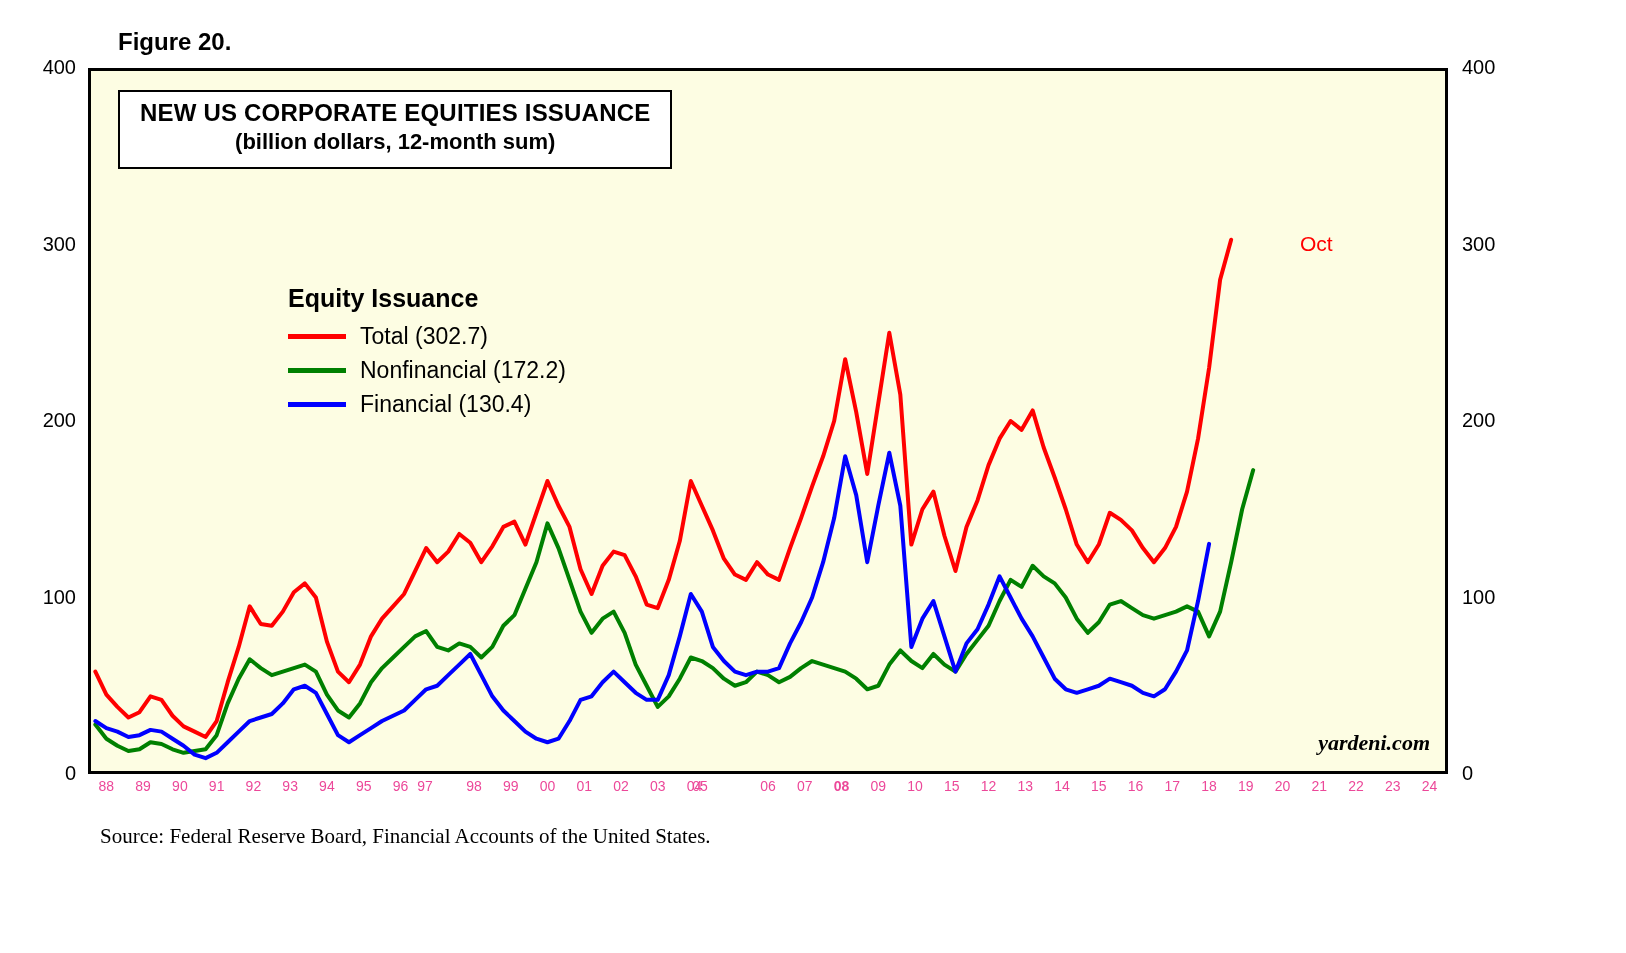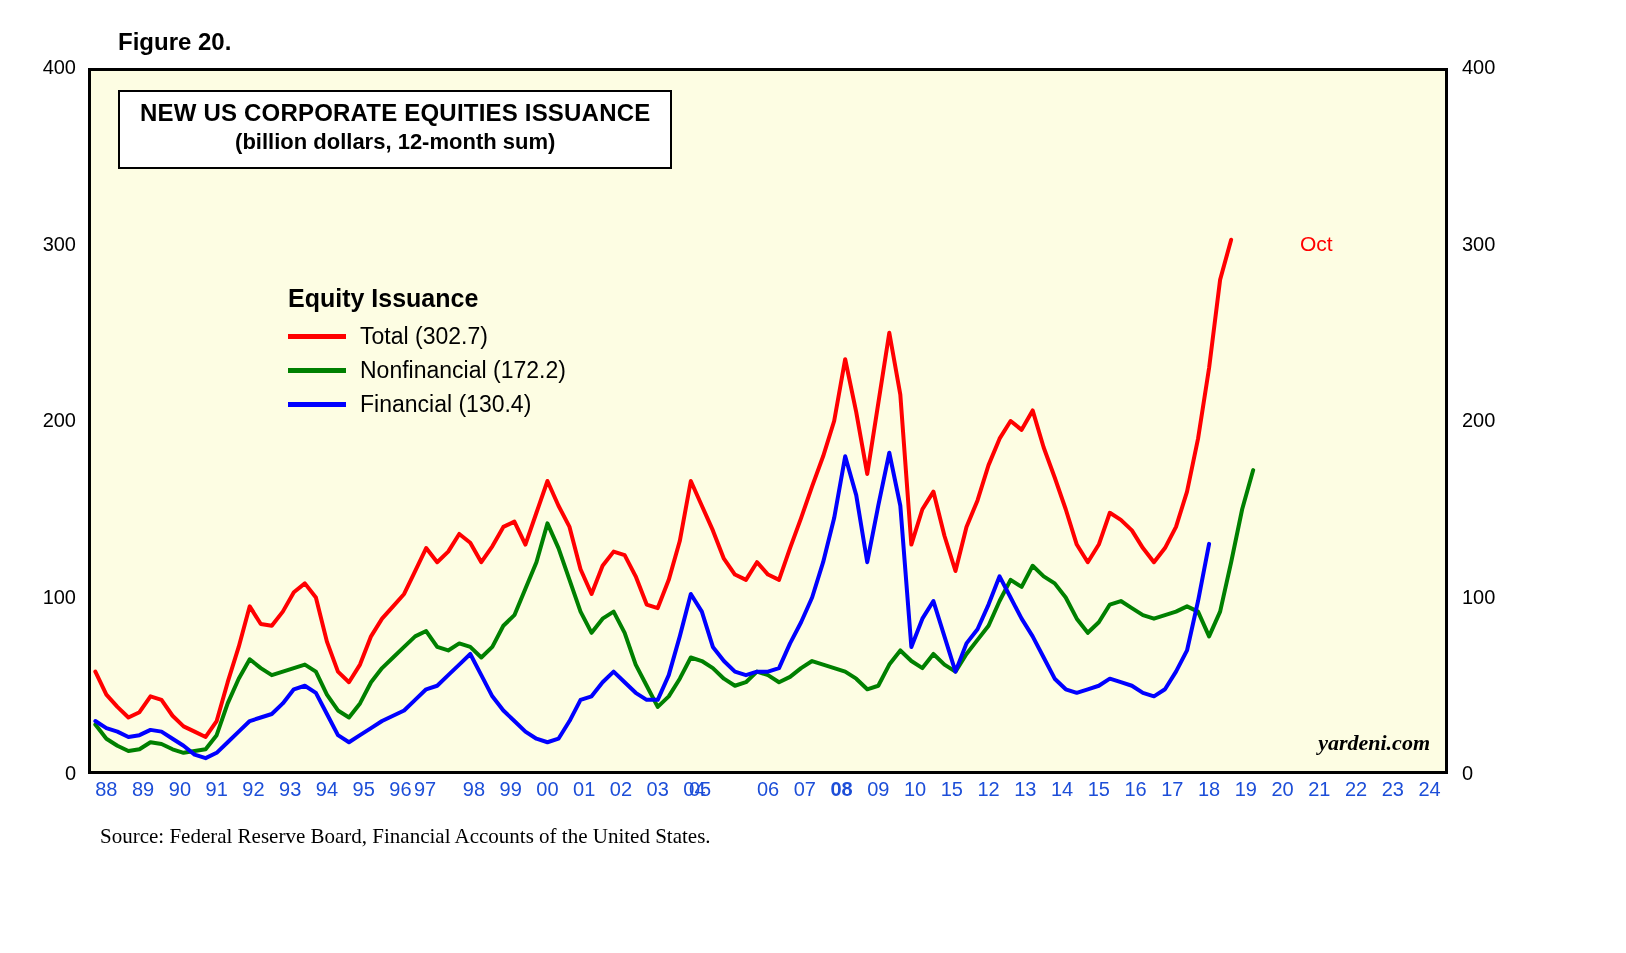--- a/index.html
+++ b/index.html
@@ -18,21 +18,21 @@
   .legend-label{font-size:23px;color:#000;}
   .oct-label{position:absolute;left:1212px;top:164px;color:#ff0000;font-size:21px;}
   .watermark{position:absolute;right:18px;bottom:18px;font-family:"Liberation Serif",serif;font-style:italic;font-weight:bold;font-size:22px;color:#000;}
   .y-axis{position:absolute;top:0;width:60px;height:706px;}
   .y-left{left:-66px;}
   .y-right{left:1366px;}
   .ytick{position:absolute;font-size:20px;color:#000;}
   .y-left .ytick{right:6px;text-align:right;}
   .y-right .ytick{left:8px;text-align:left;}
   .x-axis{position:absolute;left:88px;top:778px;width:1360px;height:30px;}
-  .xtick{position:absolute;font-size:20px;color:#1d4ed8;transform:translateX(-50%);}
+  .xtick{position:absolute;font-size:14px;color:#ec4899;transform:translateX(-50%);}
   .source{position:absolute;left:100px;top:824px;font-family:"Liberation Serif",serif;font-size:21px;color:#000;}
 </style>
 </head>
 <body>
 
 <div class="fig-label">Figure 20.</div>
 
 <div class="chart-wrap">
   <div class="plot-frame"></div>
 

